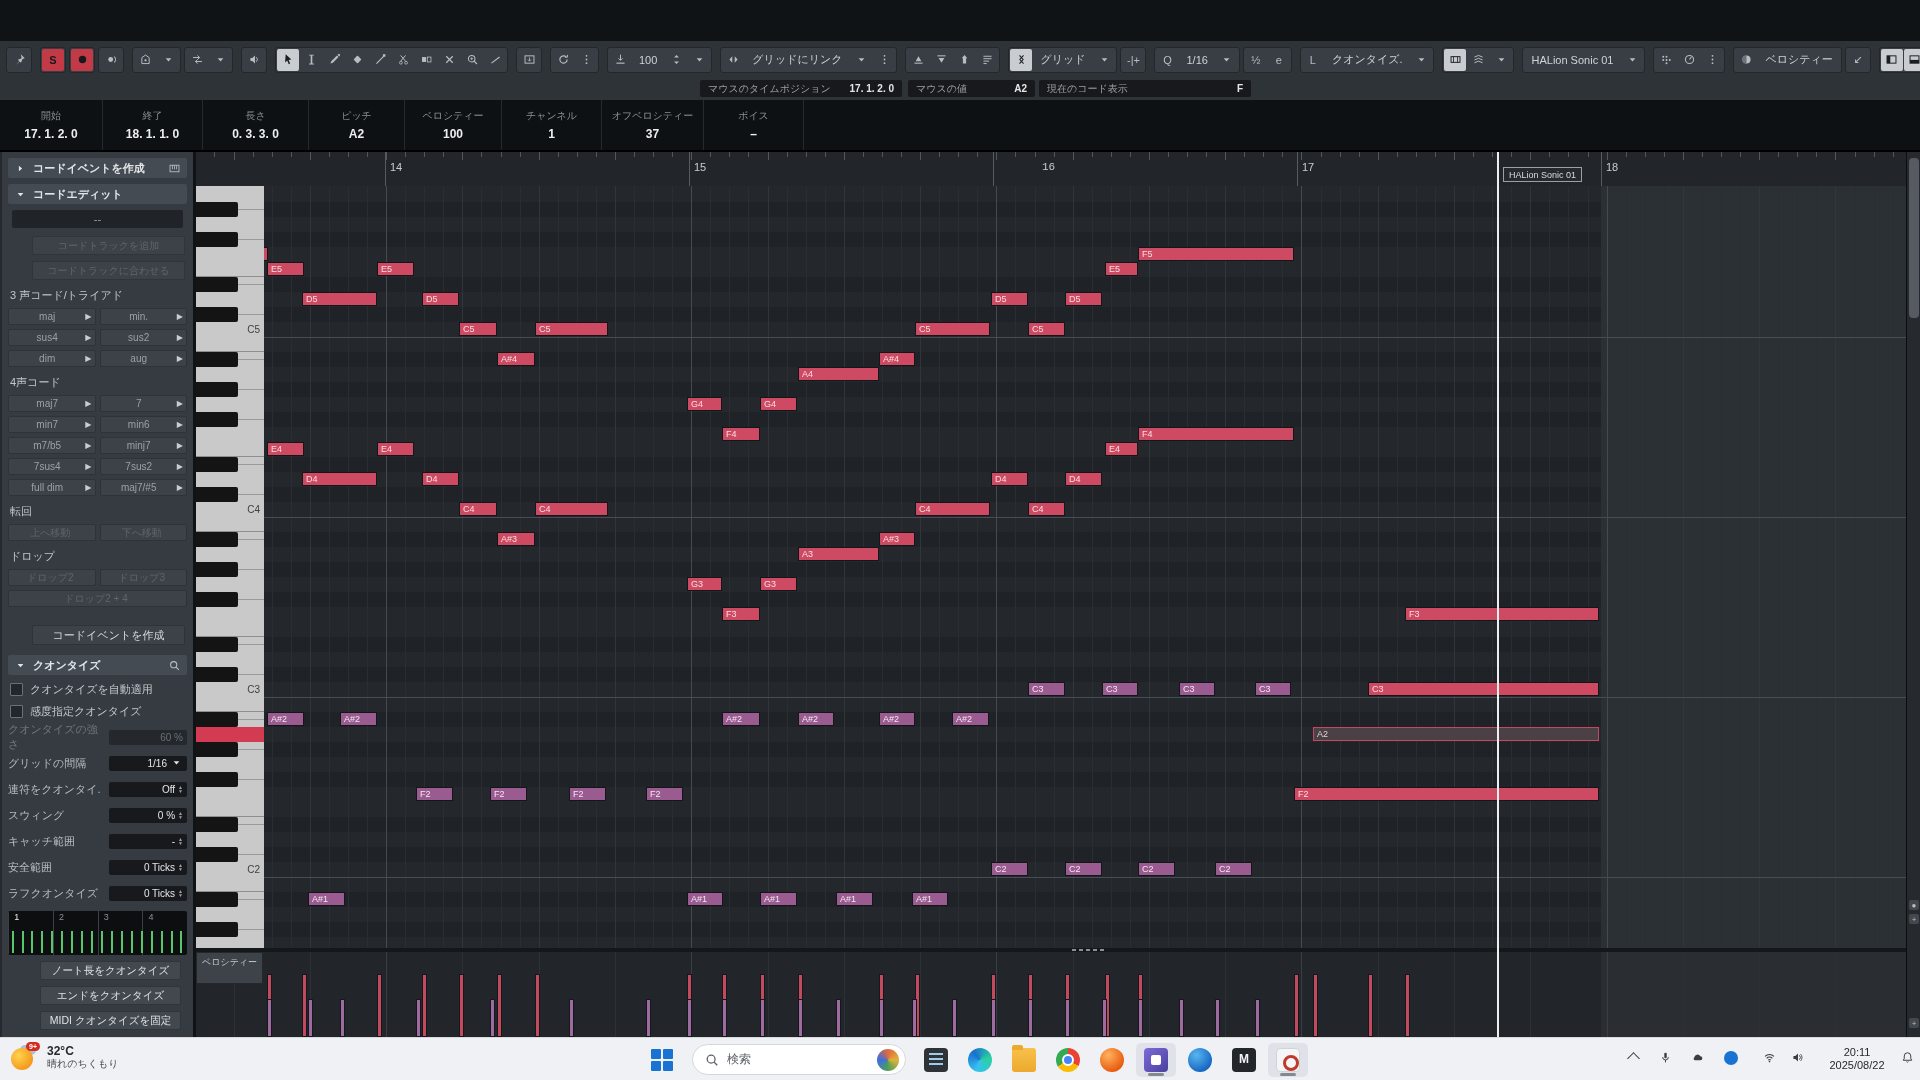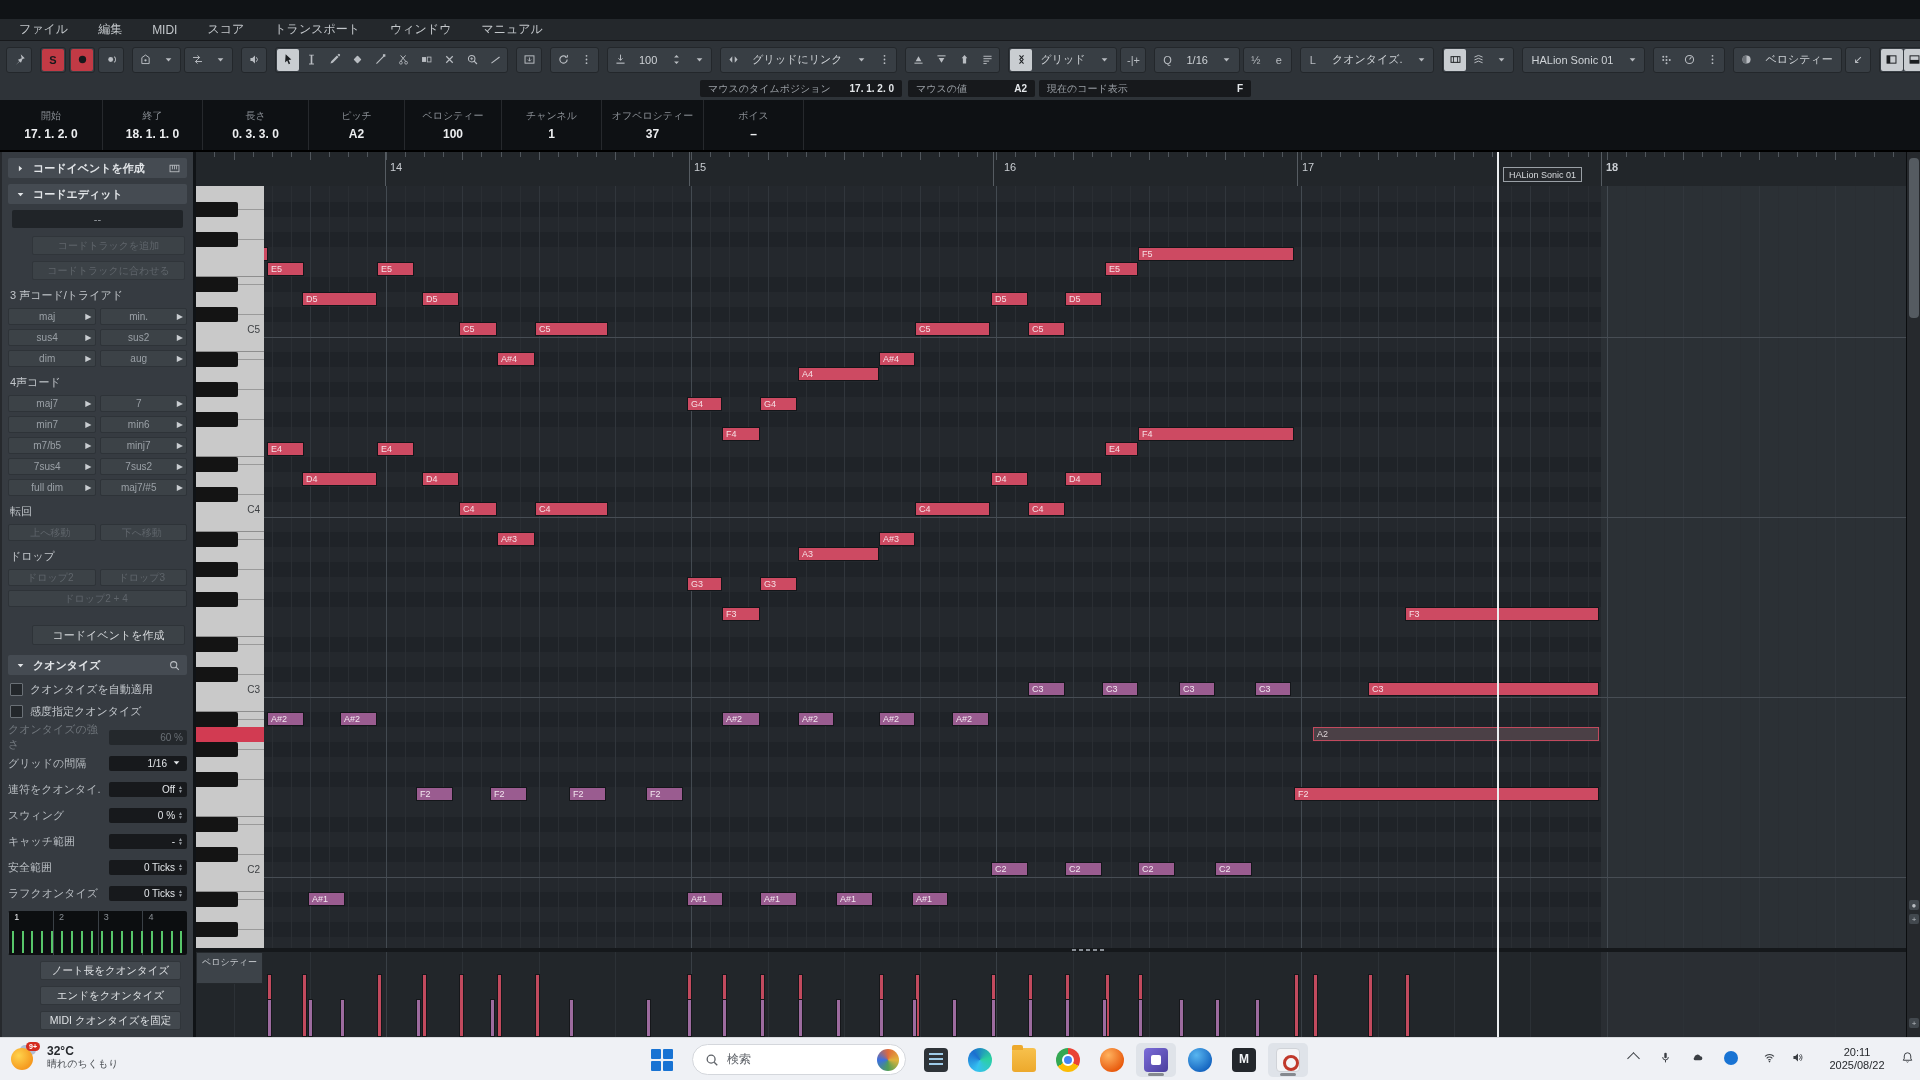--- a/index.html
+++ b/index.html
@@ -169,29 +169,20 @@
   .timebox{text-align:center;font-size:11px;line-height:13px;color:#26292d;}
   .chev{width:8px;height:8px;border-left:1.6px solid #3a3e43;border-top:1.6px solid #3a3e43;
         transform:rotate(45deg);margin-top:3px;}
 </style>
 </head>
 <body>
 
 <div id="app">
 
 
-  <div class="abs menubar" id="menubar">
-      <div class="menuitem">ファイル</div>
-      <div class="menuitem">編集</div>
-      <div class="menuitem">MIDI</div>
-      <div class="menuitem">スコア</div>
-      <div class="menuitem">トランスポート</div>
-      <div class="menuitem">ウィンドウ</div>
-      <div class="menuitem">マニュアル</div>
-    </div>
   <div class="abs toolbar" id="toolbar">
       <div class="tgroup">
         <span class="tbtn">
           <svg viewBox="0 0 16 16" width="13" height="13">
             <path d="M9.5 1.5l5 5-2.8 1-1.9 4.6-1.6-1.6-4.7 4.2 4.2-4.7-1.6-1.6 4.6-1.9z" fill="currentColor"></path>
           </svg>
         </span>
       </div>
       <div class="tgroup gap">
         <span class="tbtn red">S</span>
@@ -880,25 +871,25 @@
       <div class="rtick" style="left: 1620.37px; height: 5px;"></div>
       <div class="rtick" style="left: 1639.44px; height: 8px;"></div>
       <div class="rtick" style="left: 1658.51px; height: 5px;"></div>
       <div class="rtick" style="left: 1677.58px; height: 5px;"></div>
       <div class="rtick" style="left: 1696.65px; height: 5px;"></div>
       <div style="position: absolute; top: 0px; bottom: 0px; width: 1px; background: rgb(86, 92, 98); left: 189px;"></div>
       <div class="rnum" style="left: 194px;">14</div>
       <div style="position: absolute; top: 0px; bottom: 0px; width: 1px; background: rgb(86, 92, 98); left: 493px;"></div>
       <div class="rnum" style="left: 498px;">15</div>
       <div style="position: absolute; top: 0px; bottom: 0px; width: 1px; background: rgb(86, 92, 98); left: 797px;"></div>
-      <div class="rnum" style="left: 808px;">16</div>
+      <div class="rnum" style="left: 846px; font-family: Liberation Mono, monospace;">16</div>
       <div style="position: absolute; top: 0px; bottom: 0px; width: 1px; background: rgb(86, 92, 98); left: 1101px;"></div>
       <div class="rnum" style="left: 1106px;">17</div>
       <div style="position: absolute; top: 0px; bottom: 0px; width: 1px; background: rgb(86, 92, 98); left: 1405px;"></div>
-      <div class="rnum" style="left: 1410px; font-weight: bold;">18</div>
+      <div class="rnum" style="left: 1410px;">18</div>
       <div class="ptag" style="left: 1307px;">HALion Sonic 01</div>
     </div>
   <div class="abs keys" id="keys">
       <div class="playedkey" style="top: 541px;"></div>
       <div class="blackkey" style="top: 16px;"></div>
       <div class="wline2" style="top: 23px;"></div>
       <div class="blackkey" style="top: 46px;"></div>
       <div class="wline2" style="top: 53px;"></div>
       <div class="wline" style="top: 90px;"></div>
       <div class="blackkey" style="top: 91px;"></div>

